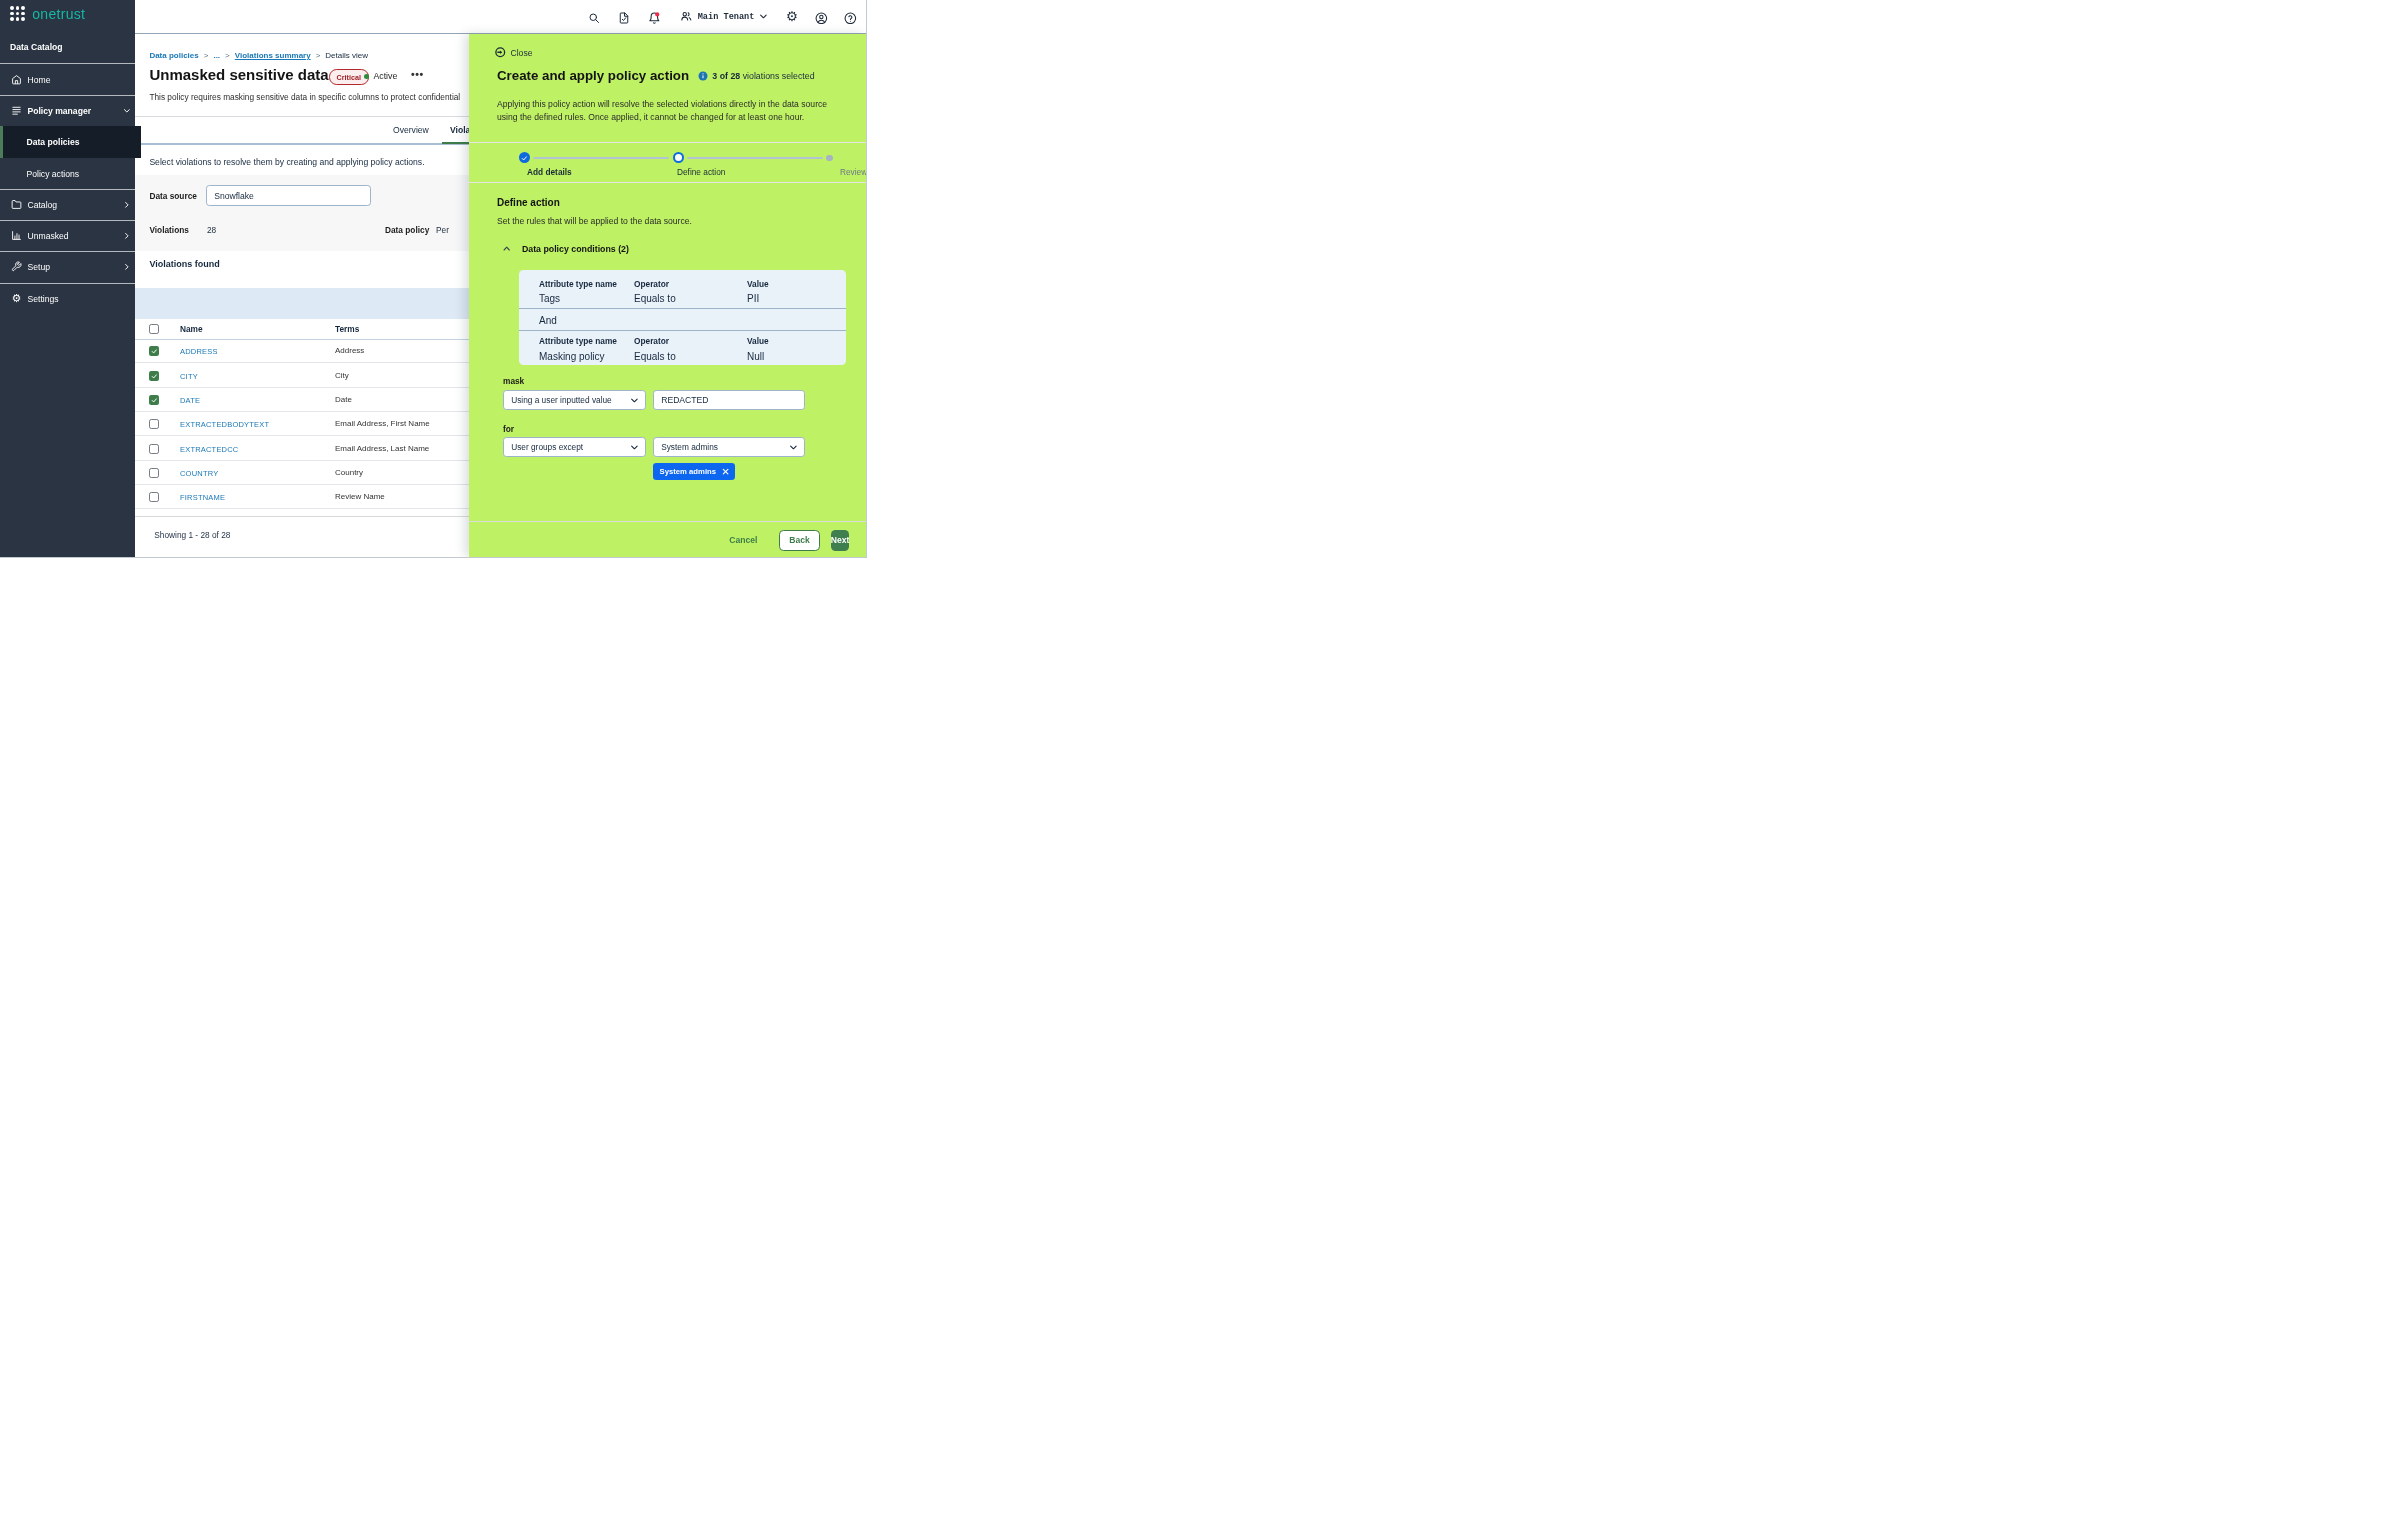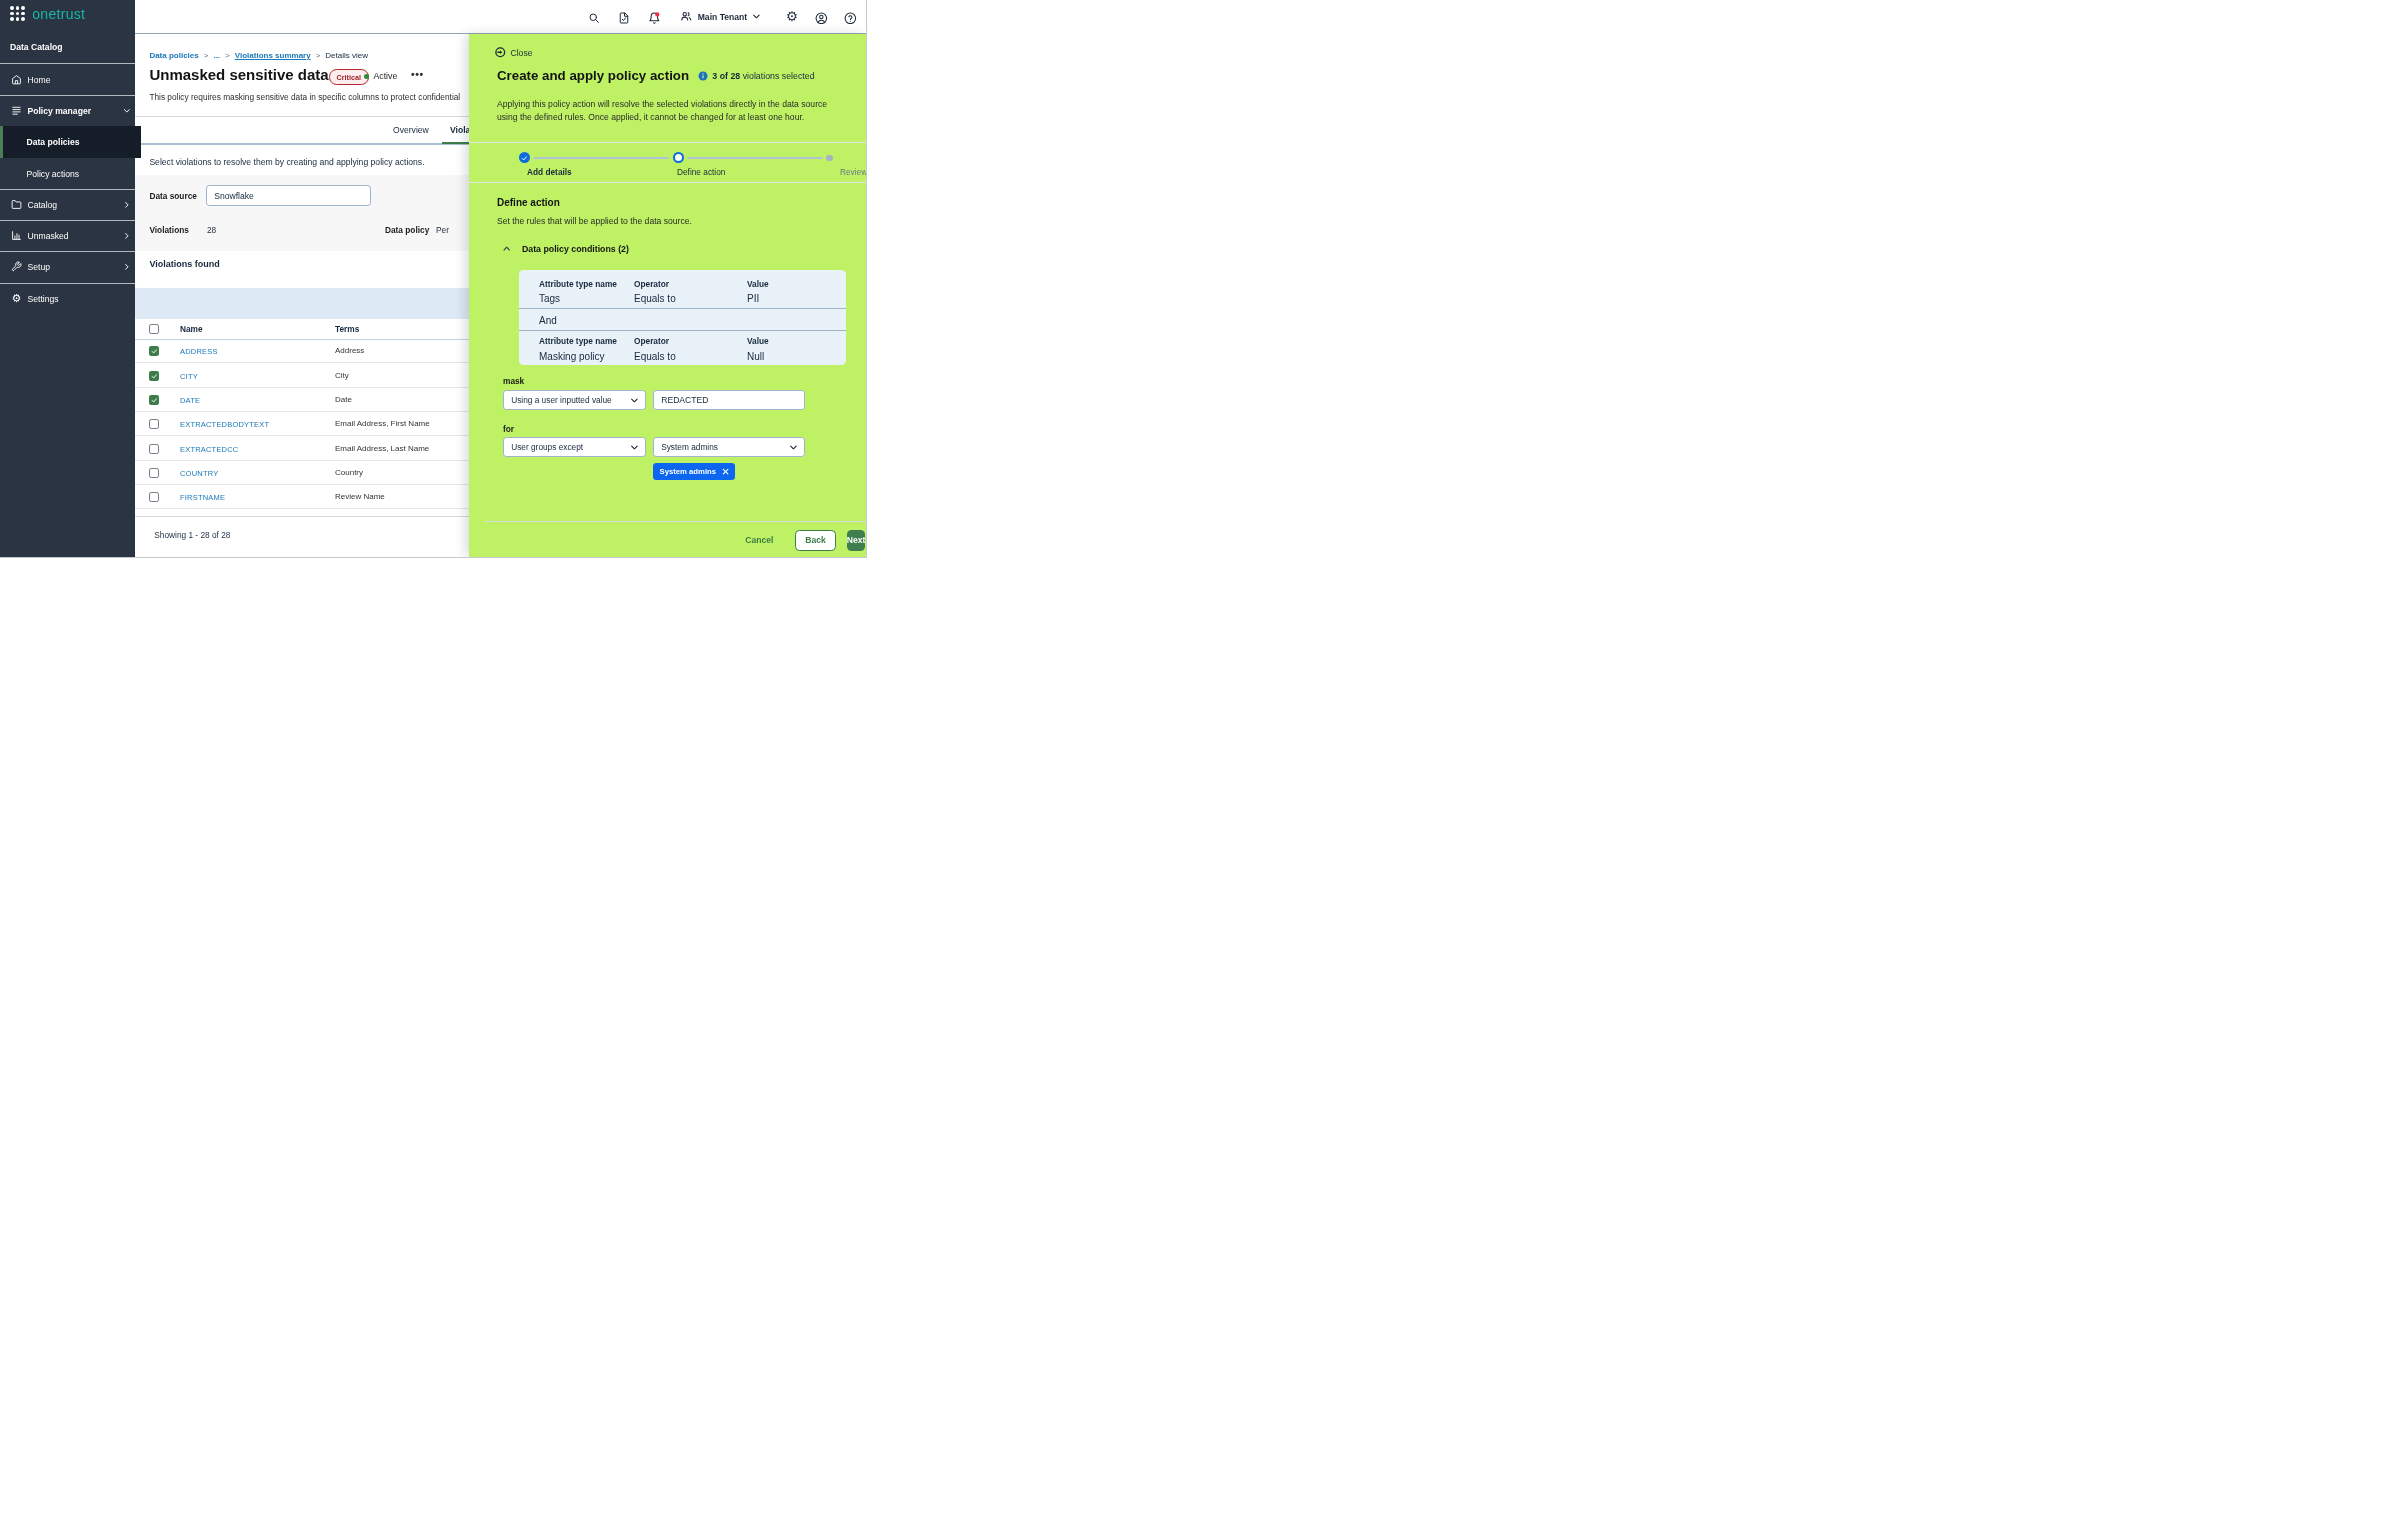--- a/index.html
+++ b/index.html
@@ -91,21 +91,21 @@
   .cond-card .c2{left:115px;}
   .cond-card .c3{left:228px;}
   .cond-h{font-size:8.3px;font-weight:700;color:#17293e;white-space:nowrap;}
   .cond-v{font-size:10px;color:#17293e;white-space:nowrap;}
   .cond-div{left:0;width:327px;height:0.6px;background:#9fb3c8;}
   .inlabel{font-size:8.3px;font-weight:700;color:#1c1c1c;}
   .dropdown{box-sizing:border-box;height:20.4px;border:0.6px solid #9db4ca;border-radius:3.3px;background:#fff;display:flex;align-items:center;justify-content:space-between;padding:0 6.6px 0 7.2px;cursor:pointer;}
   .dropdown .dtxt{font-size:8.3px;color:#17293e;white-space:nowrap;overflow:hidden;}
   .chip{left:184px;top:429px;height:17px;background:#0d66f0;border-radius:3.3px;display:flex;align-items:center;gap:5.5px;padding:0 6.6px;cursor:pointer;}
   .chip .ctxt{color:#fff;font-size:7.7px;font-weight:700;white-space:nowrap;}
-  .pn-footer{left:16px;top:487px;width:397px;height:36px;border-top:0.6px solid #dcdcdc;box-sizing:border-box;}
+  .pn-footer{left:0;top:487px;width:397px;height:36px;border-top:0.6px solid #dcdcdc;box-sizing:border-box;}
   .footer-btns{position:absolute;right:16.6px;top:7.7px;display:flex;align-items:center;gap:10.5px;}
   .btn-cancel{font-size:8.6px;font-weight:600;color:#3e7d4a;background:none;border:none;cursor:pointer;font-family:inherit;margin-right:5px;}
   .btn-back{font-size:8.6px;font-weight:600;color:#3e7d4a;background:#fff;border:0.8px solid #3e7d4a;border-radius:4.4px;height:21px;padding:0 9.4px;cursor:pointer;font-family:inherit;}
   .btn-next{font-size:8.6px;font-weight:600;color:#fff;background:#3f7e4e;border:none;border-radius:4.4px;height:21px;padding:0 0;cursor:pointer;font-family:inherit;}
 </style>
 </head>
 <body>
 
 <div class="abs main">
   <div class="abs breadcrumb" style="left:14.4px;top:16.6px;">
@@ -223,21 +223,21 @@
         <polyline points="8.5 14.5 11 17 15.5 11.5"></polyline>
       </svg>
   </span>
   <span class="tb-icon" style="left:513px;">
     <svg width="12.7" height="12.7" viewBox="0 0 24 24" fill="none" stroke="#1e2a3a" stroke-width="2" stroke-linecap="round" stroke-linejoin="round">
         <path d="M18 8a6 6 0 0 0-12 0c0 7-2.5 8.5-2.5 8.5h17S18 15 18 8"></path>
         <path d="M13.7 20.5a2 2 0 0 1-3.4 0"></path>
         <circle cx="17.5" cy="4.5" r="4" fill="#ee2b4e" stroke="none"></circle>
       </svg>
   </span>
-  <div class="tenant" style="left:545px;">
+  <div class="tenant" style="left:545px;font-family:Liberation Mono, monospace;">
     <span>
       <svg width="12.7" height="12.7" viewBox="0 0 24 24" fill="none" stroke="#1e2a3a" stroke-width="2" stroke-linecap="round" stroke-linejoin="round">
           <circle cx="9" cy="8" r="3.2"></circle>
           <path d="M3.5 19a5.5 5.5 0 0 1 11 0"></path>
           <path d="M15.5 5.2a3.2 3.2 0 0 1 0 5.6"></path>
           <path d="M17.5 14.5a5.5 5.5 0 0 1 3 4.5"></path>
         </svg>
     </span>
     <span class="label">Main Tenant</span>
     <span>

